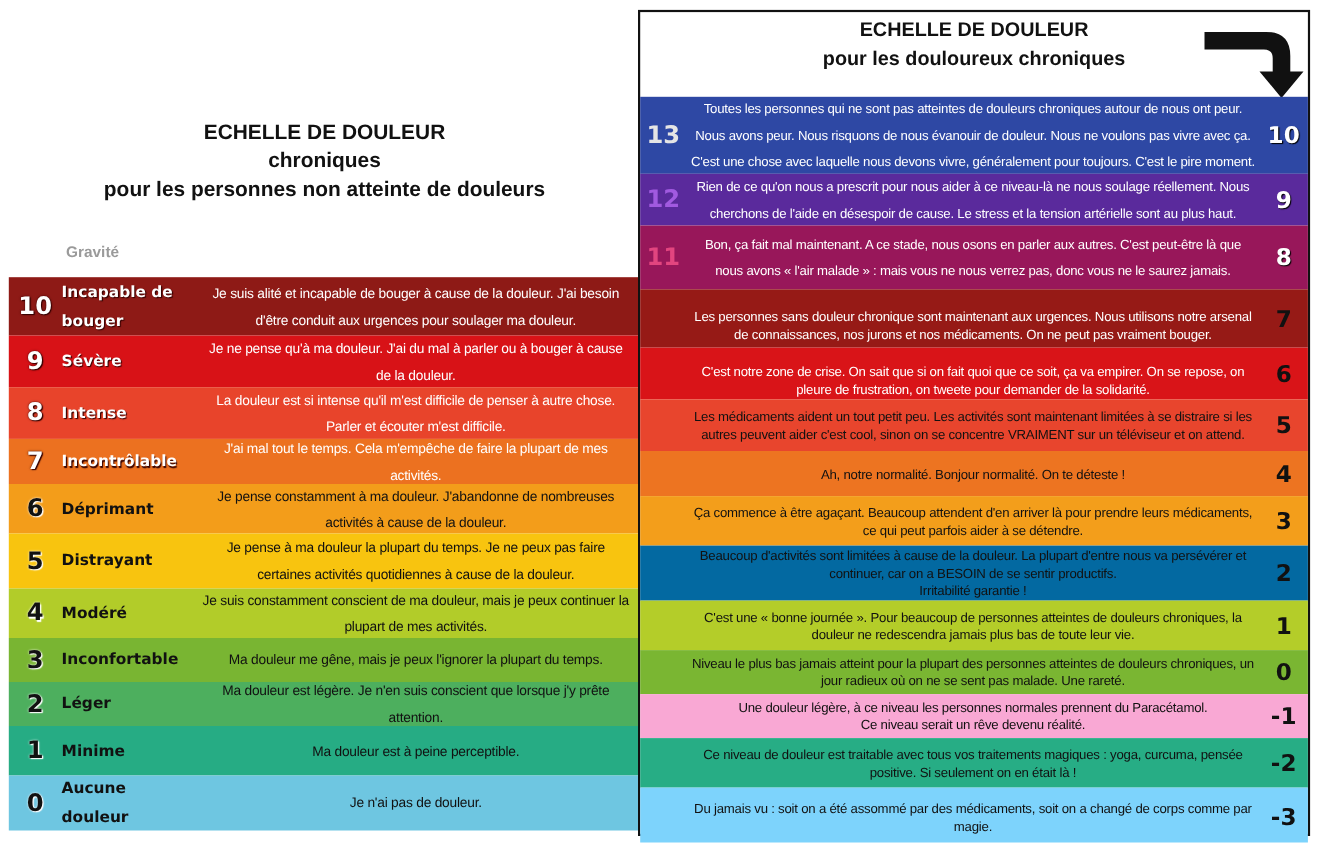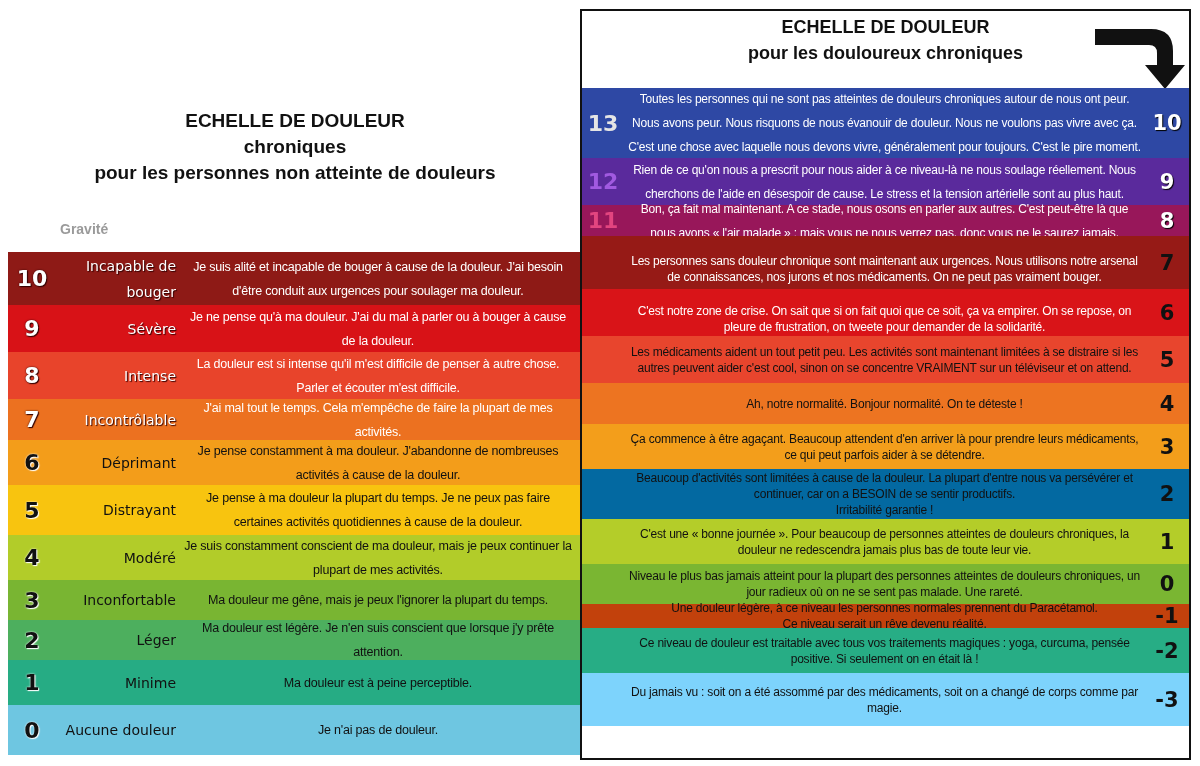--- a/index.html
+++ b/index.html
@@ -19,21 +19,21 @@
   .left-header .h-grav { position: absolute; left: 60px; top: 3px; }
   .left-header .h-ress { position: absolute; left: 340px; top: 3px; margin-top: 48px; }
 
   .left-table { position: absolute; left: 8px; top: 252px; width: 572px; }
   .lrow { position: relative; display: flex; align-items: center; width: 100%; }
   .lrow .num {
     width: 48px; text-align: center; font-weight: bold; font-size: 22px;
     font-family: "DejaVu Sans", sans-serif;
   }
   .lrow .label {
-    width: 120px; text-align: right; font-weight: normal; font-size: 14px; line-height: 26px;
+    width: 120px; text-align: left; font-weight: bold; font-size: 14px; line-height: 26px;
     font-family: "DejaVu Sans", sans-serif;
   }
   .lrow .desc {
     flex: 1; text-align: center; font-size: 12.5px; line-height: 24px; padding: 0 6px;
     font-family: "Liberation Sans Narrow", "Liberation Sans", sans-serif; letter-spacing: -0.2px;
   }
   .light .num { color: #fff; text-shadow: 0 0 2px #300, 1px 1px 1px #300; }
   .light .label { color: #fff; text-shadow: 1px 1px 1px #300; }
   .light .desc { color: #fff; }
   .dark .num { color: #111; text-shadow: 0 0 2px #fff, 1px 1px 1px #fff; }
@@ -157,21 +157,21 @@
     <div class="rrow rlight" style="height: 70px; background: rgb(46, 72, 164);">
       <div class="old" style="color: #e5e5e5;">13</div>
       <div class="desc tall">Toutes les personnes qui ne sont pas atteintes de douleurs chroniques autour de nous ont peur. Nous avons peur. Nous risquons de nous évanouir de douleur. Nous ne voulons pas vivre avec ça. C'est une chose avec laquelle nous devons vivre, généralement pour toujours. C'est le pire moment.</div>
       <div class="num">10</div>
     </div>
     <div class="rrow rlight" style="height: 47px; background: rgb(90, 42, 156);">
       <div class="old" style="color: rgb(161, 90, 224);">12</div>
       <div class="desc tall">Rien de ce qu'on nous a prescrit pour nous aider à ce niveau-là ne nous soulage réellement. Nous cherchons de l'aide en désespoir de cause. Le stress et la tension artérielle sont au plus haut.</div>
       <div class="num">9</div>
     </div>
-    <div class="rrow rlight" style="height: 31px; background: rgb(152, 23, 90);">
+    <div class="rrow rlight" style="height: 58px; background: rgb(152, 23, 90);">
       <div class="old" style="color: rgb(226, 69, 127);">11</div>
       <div class="desc tall">Bon, ça fait mal maintenant. A ce stade, nous osons en parler aux autres. C'est peut-être là que nous avons « l'air malade » : mais vous ne nous verrez pas, donc vous ne le saurez jamais.</div>
       <div class="num">8</div>
     </div>
     <div class="rrow rmid" style="height: 53px; background: rgb(150, 26, 22);">
       <div class="old"></div>
       <div class="desc">Les personnes sans douleur chronique sont maintenant aux urgences. Nous utilisons notre arsenal de connaissances, nos jurons et nos médicaments. On ne peut pas vraiment bouger.</div>
       <div class="num">7</div>
     </div>
     <div class="rrow rmid" style="height: 47px; background: rgb(217, 20, 24);">
@@ -203,21 +203,21 @@
     <div class="rrow rdark" style="height: 45px; background: rgb(180, 205, 41);">
       <div class="old"></div>
       <div class="desc">C'est une « bonne journée ». Pour beaucoup de personnes atteintes de douleurs chroniques, la douleur ne redescendra jamais plus bas de toute leur vie.</div>
       <div class="num">1</div>
     </div>
     <div class="rrow rdark" style="height: 40px; background: rgb(122, 182, 50);">
       <div class="old"></div>
       <div class="desc">Niveau le plus bas jamais atteint pour la plupart des personnes atteintes de douleurs chroniques, un jour radieux où on ne se sent pas malade. Une rareté.</div>
       <div class="num">0</div>
     </div>
-    <div class="rrow rdark" style="height: 24px; background: #c2410c;">
+    <div class="rrow rdark" style="height: 40px; background: #f9a8d4;">
       <div class="old"></div>
       <div class="desc" style="white-space:pre-line">Une douleur légère, à ce niveau les personnes normales prennent du Paracétamol.
 Ce niveau serait un rêve devenu réalité.</div>
       <div class="num">-1</div>
     </div>
     <div class="rrow rdark" style="height: 45px; background: rgb(39, 173, 133);">
       <div class="old"></div>
       <div class="desc">Ce niveau de douleur est traitable avec tous vos traitements magiques : yoga, curcuma, pensée positive. Si seulement on en était là !</div>
       <div class="num">-2</div>
     </div>

